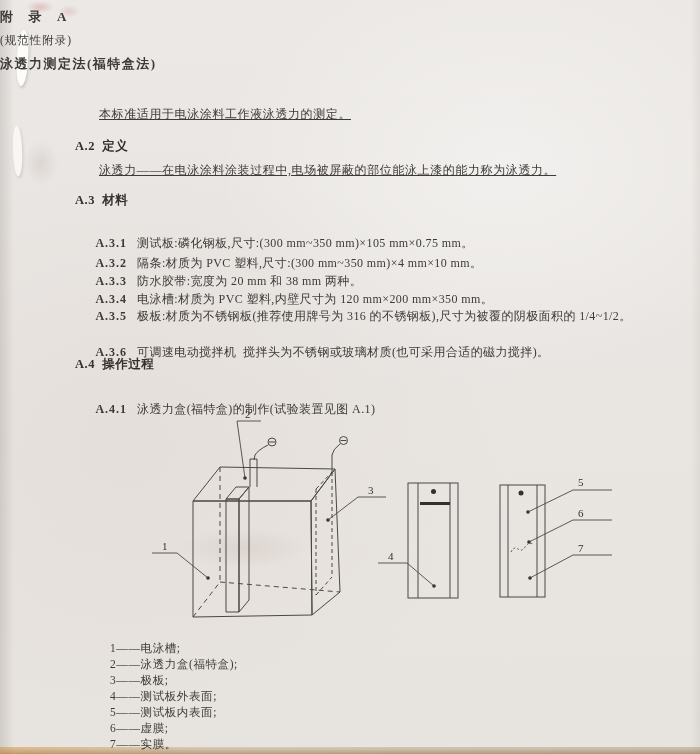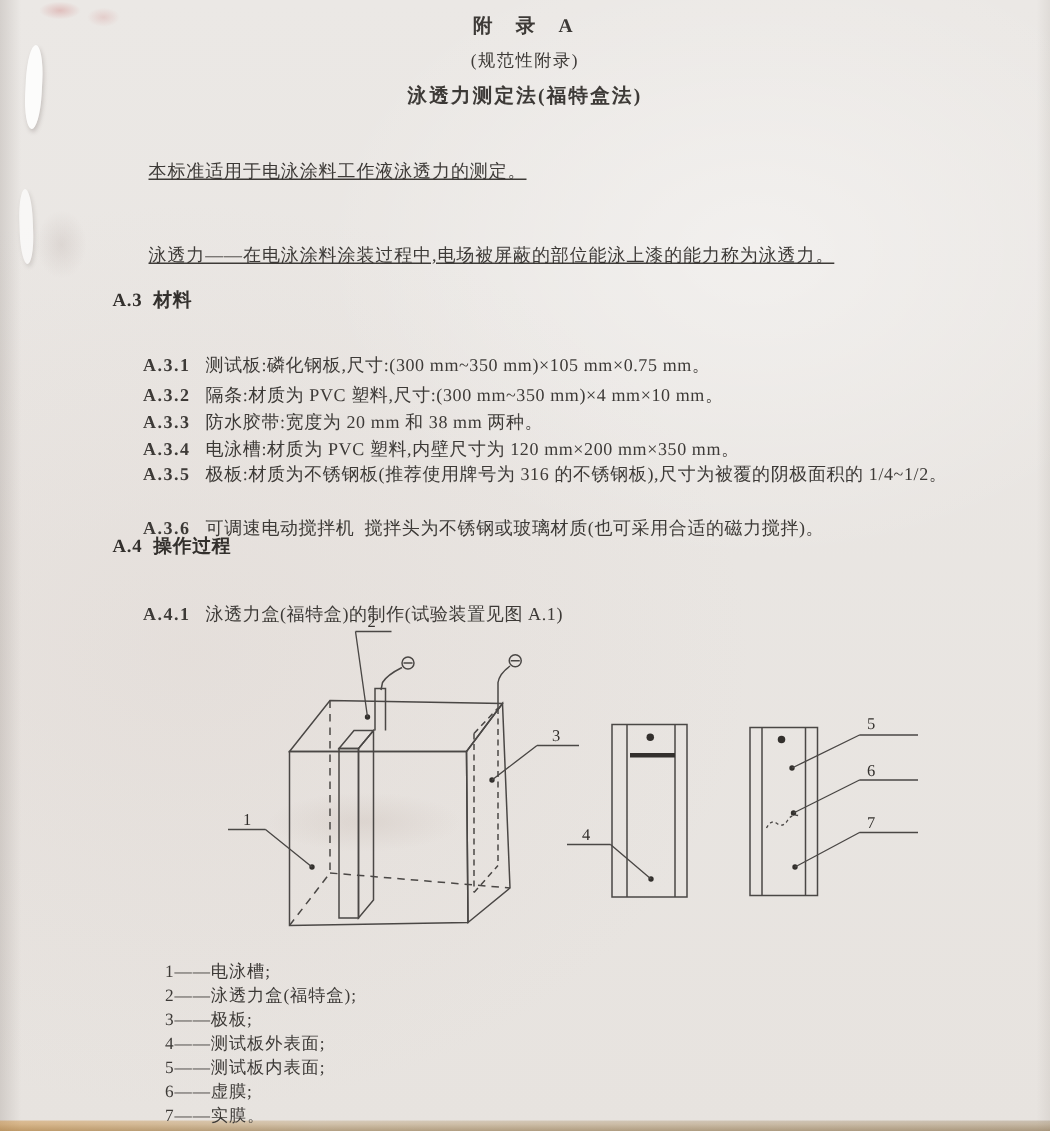--- a/index.html
+++ b/index.html
@@ -26,21 +26,21 @@
     background:radial-gradient(rgba(195,85,85,0.18),transparent 70%);}
   .smudge-gray{position:absolute;left:24px;top:140px;width:34px;height:46px;
     background:radial-gradient(rgba(150,130,125,0.16),transparent 70%);}
   .stain1{position:absolute;left:178px;top:528px;width:130px;height:40px;
     background:radial-gradient(rgba(198,184,176,0.30),transparent 70%);}
   .bottom-strip{position:absolute;left:0;right:0;bottom:0;height:7px;
     background:
       linear-gradient(to right,rgba(205,140,55,0.45),rgba(175,145,98,0.30) 30%,rgba(150,128,95,0.35)),
       linear-gradient(to top,rgba(140,115,78,0.55),rgba(190,160,115,0.22) 65%,transparent);}
 
-  .titles{position:absolute;left:0;top:8px;width:700px;text-align:center;}
+  .titles{position:absolute;left:0;top:8px;width:700px;text-align:left;}
   .t1{font-weight:bold;font-size:13px;letter-spacing:3px;white-space:pre;}
   .t2{font-size:11.5px;margin-top:7px;letter-spacing:1px;}
   .t3{font-weight:bold;font-size:13px;margin-top:7px;letter-spacing:1.5px;}
 
   .content{position:absolute;left:75px;width:558px;top:0;height:754px;}
   .abs{position:absolute;left:0;width:100%;}
   .heading{font-weight:bold;font-size:12.5px;letter-spacing:0.5px;white-space:pre-wrap;color:#33302d;}
   .para{font-size:12px;letter-spacing:0.6px;text-indent:2em;line-height:16px;text-decoration:underline;}
   .clause{font-size:12px;letter-spacing:0.4px;line-height:17px;white-space:pre-wrap;}
   .clause .num{font-weight:bold;margin-right:10px;letter-spacing:1px;}
@@ -66,20 +66,21 @@
 
   <div class="titles">
     <div class="t1">附  录  A</div>
     <div class="t2">(规范性附录)</div>
     <div class="t3">泳透力测定法(福特盒法)</div>
   </div>
 
   <div class="content">
     <div class="abs para" style="top:106px">本标准适用于电泳涂料工作液泳透力的测定。</div>
 
+    <div class="abs heading" style="top:138px">A.2  定义</div>
     <div class="abs para" style="top:162px">泳透力——在电泳涂料涂装过程中,电场被屏蔽的部位能泳上漆的能力称为泳透力。</div>
 
     <div class="abs heading" style="top:192px">A.3  材料</div>
 
     <div class="abs clause" style="top:218px">
       <span class="num">A.3.1</span><span>测试板:磷化钢板,尺寸:(300 mm~350 mm)×105 mm×0.75 mm。</span>
     </div>
     <div class="abs clause" style="top:238px">
       <span class="num">A.3.2</span><span>隔条:材质为 PVC 塑料,尺寸:(300 mm~350 mm)×4 mm×10 mm。</span>
     </div>

